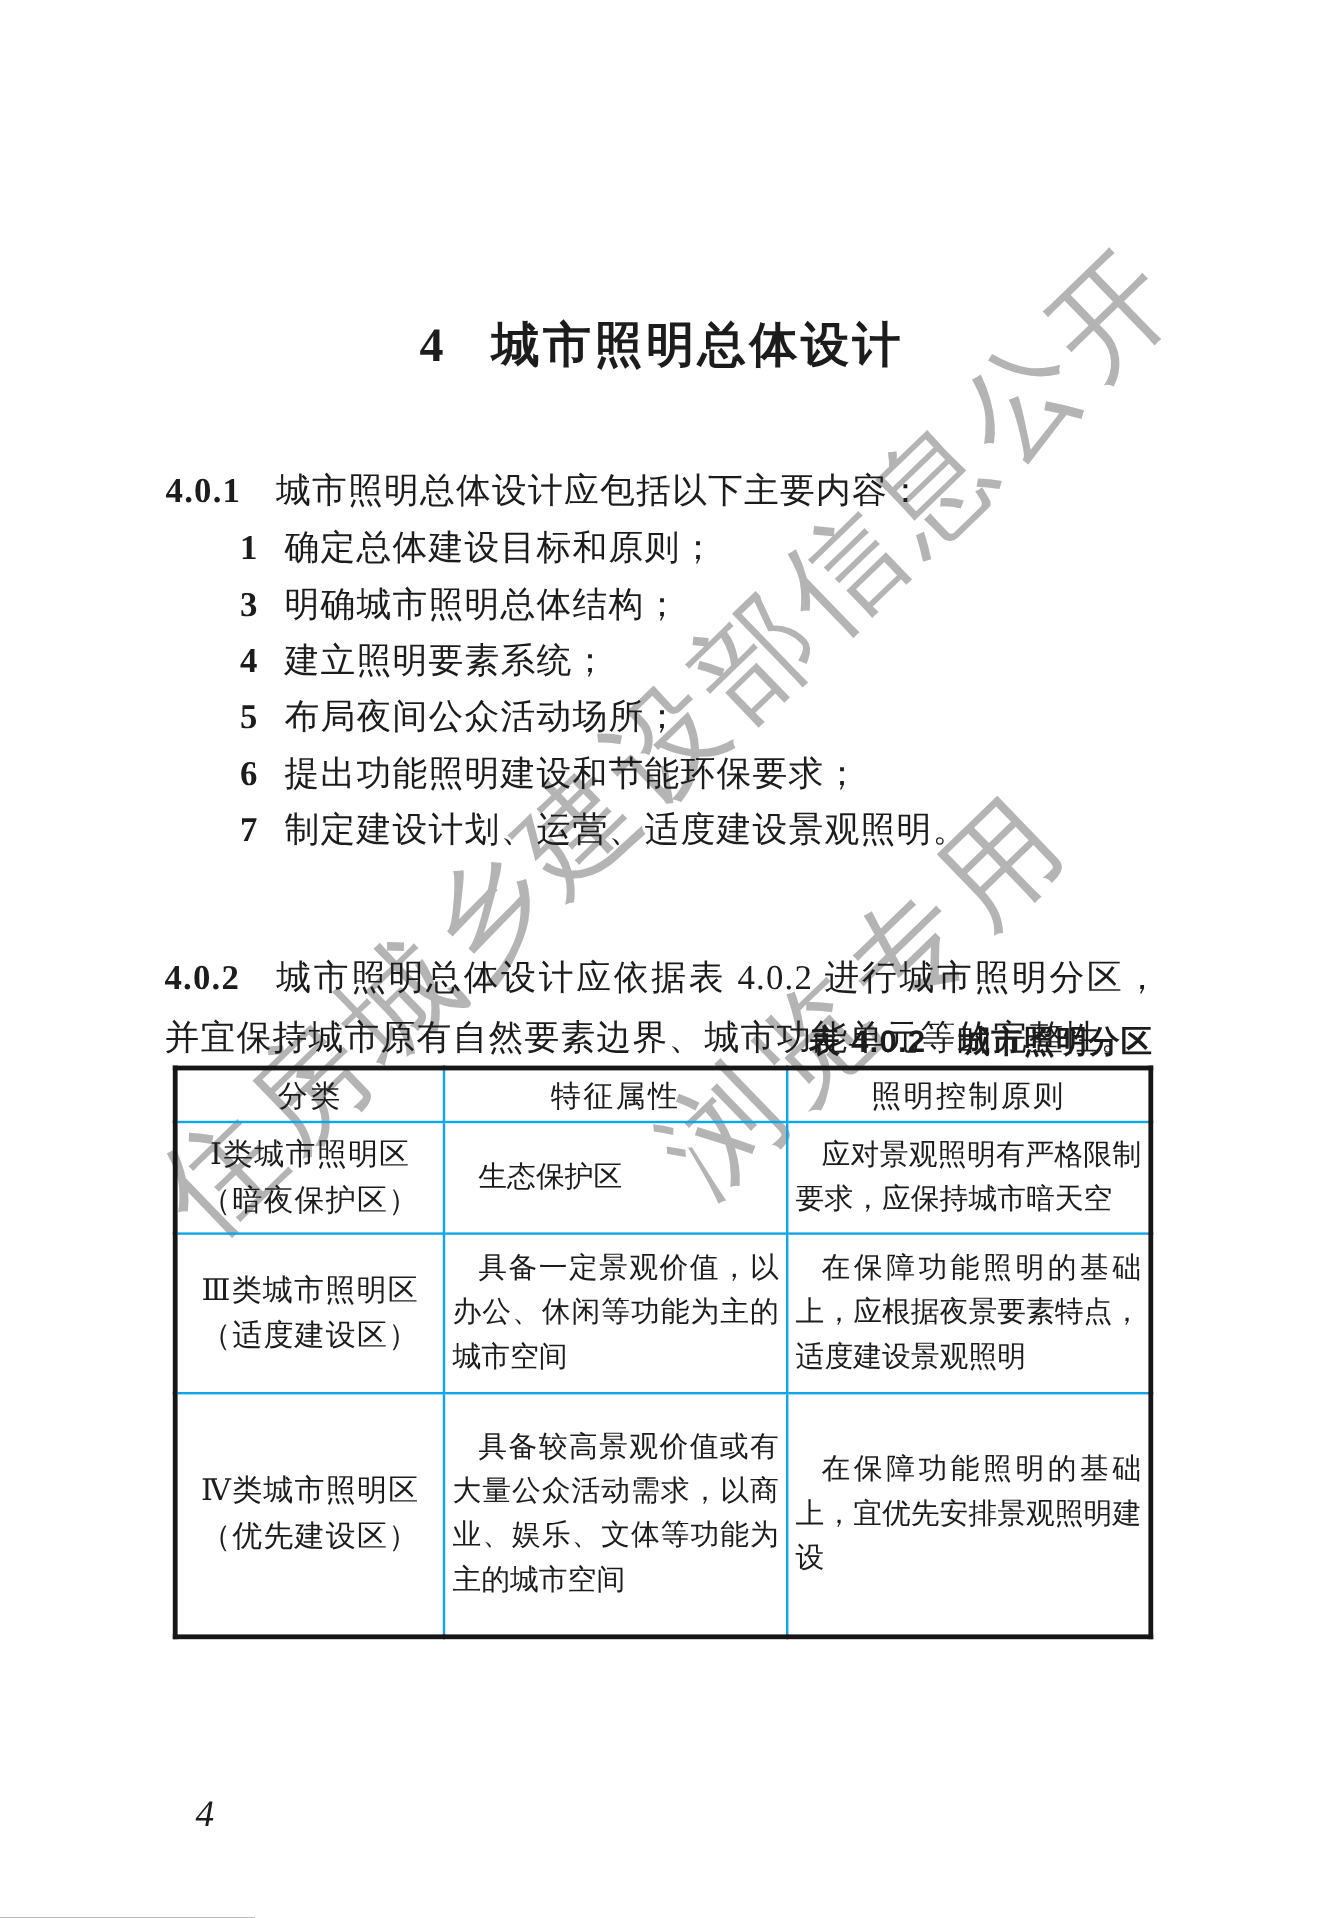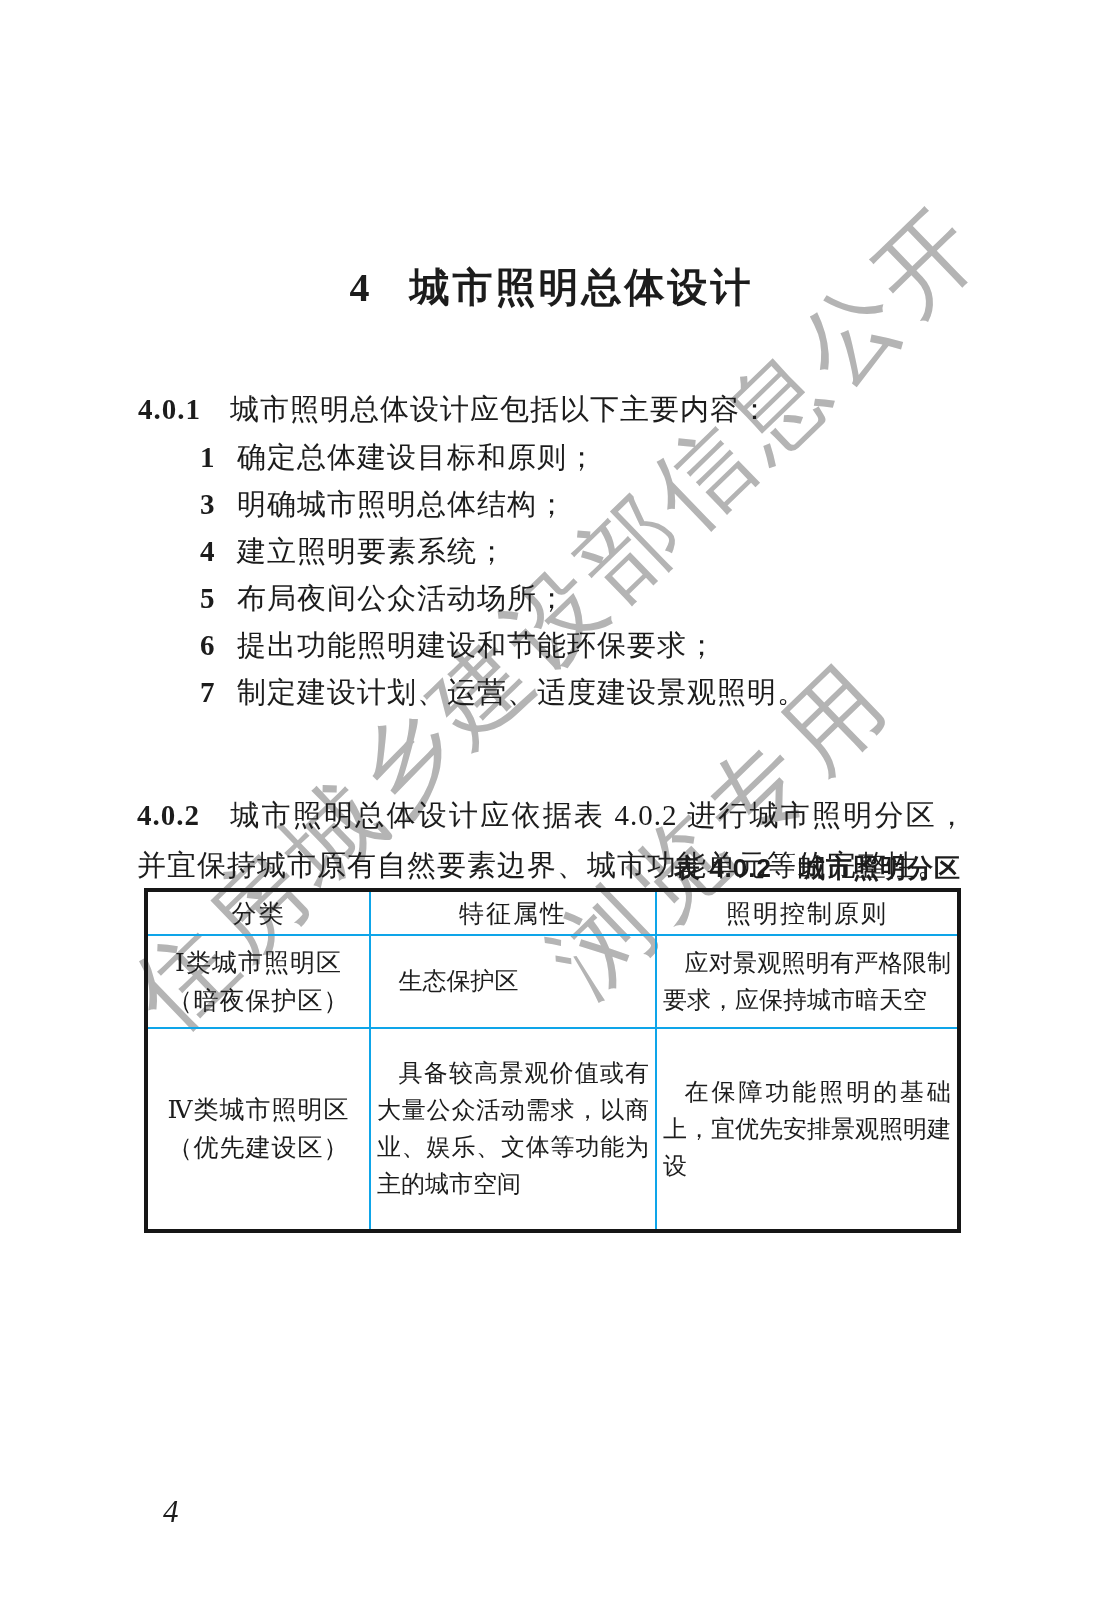--- a/index.html
+++ b/index.html
@@ -164,20 +164,32 @@
           <div>Ⅰ类城市照明区</div>
           <div>（暗夜保护区）</div>
         </td>
         <td class="desc">
               <p>生态保护区</p>
             </td>
         <td class="desc">
               <p>应对景观照明有严格限制要求，应保持城市暗天空</p>
             </td>
       </tr>
+      <tr class="r3">
+        <td class="cat">
+          <div>Ⅲ类城市照明区</div>
+          <div>（适度建设区）</div>
+        </td>
+        <td class="desc">
+              <p>具备一定景观价值，以办公、休闲等功能为主的城市空间</p>
+            </td>
+        <td class="desc">
+              <p>在保障功能照明的基础上，应根据夜景要素特点，适度建设景观照明</p>
+            </td>
+      </tr>
       <tr class="r4">
         <td class="cat">
           <div>Ⅳ类城市照明区</div>
           <div>（优先建设区）</div>
         </td>
         <td class="desc">
               <p>具备较高景观价值或有大量公众活动需求，以商业、娱乐、文体等功能为主的城市空间</p>
             </td>
         <td class="desc">
               <p>在保障功能照明的基础上，宜优先安排景观照明建设</p>

